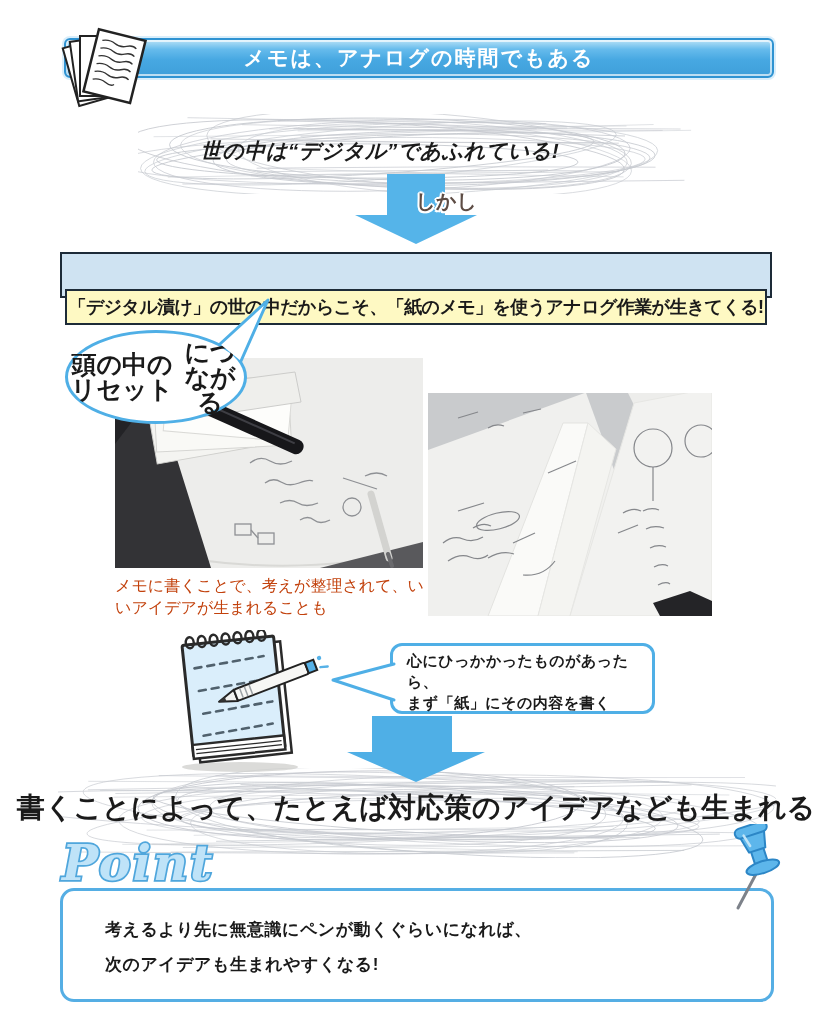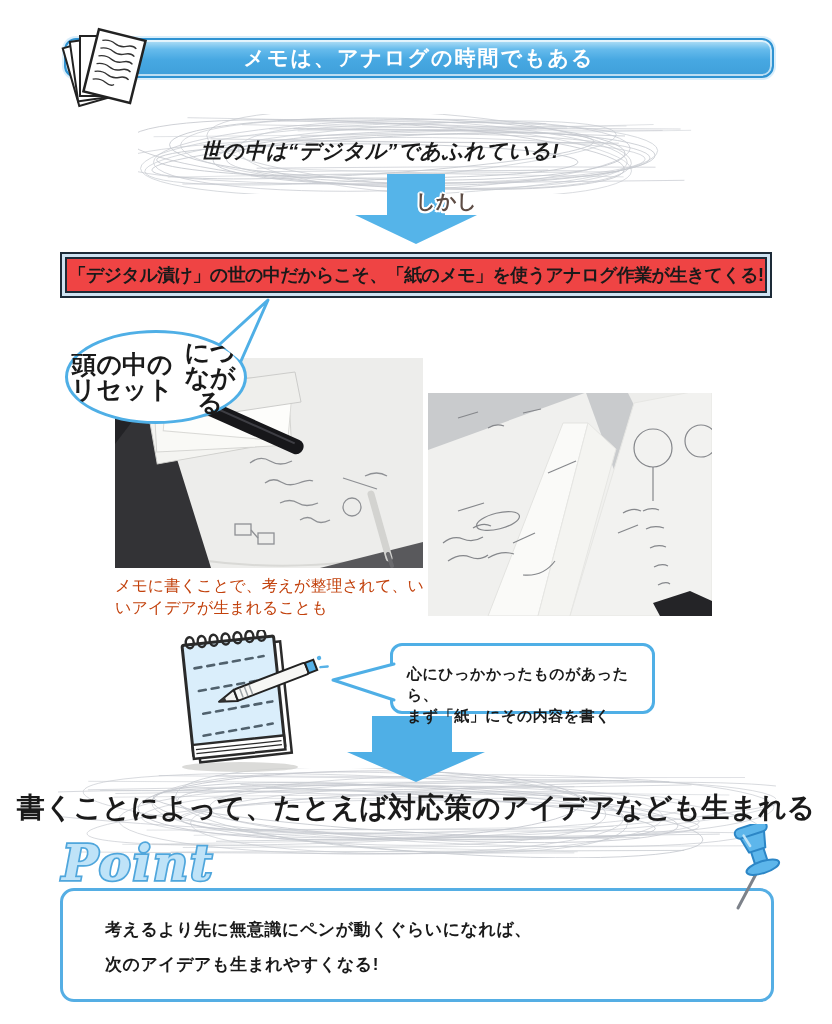--- a/index.html
+++ b/index.html
@@ -5,21 +5,21 @@
 <style>
   html,body{margin:0;padding:0;background:#fff;}
   #page{
     position:relative;width:832px;height:1024px;margin:0 auto;background:#fff;
     font-family:"Liberation Sans","DejaVu Sans",sans-serif;color:#1a1a1a;overflow:hidden;
   }
   svg{display:block;}
   
   .header-bar{
     position:absolute;left:64px;top:38px;width:710px;height:40px;box-sizing:border-box;
-    border-radius:12px;border:2px solid #2f93d2;
+    border-radius:6px;border:2px solid #2f93d2;
     background:linear-gradient(180deg,#b8e2f7 0%,#66bbec 26%,#47a8e2 55%,#3f9fda 100%);
     box-shadow:inset 0 0 0 2px rgba(255,255,255,0.65), 0 0 0 2px #d9eefb;
     display:flex;align-items:center;justify-content:center;
   }
   .header-title{font-size:21px;font-weight:bold;color:#fff;letter-spacing:2px;}
   .papers-icon{position:absolute;left:56px;top:24px;}
   
   .scrib{position:absolute;}
   
   .statement-top{position:absolute;left:0;right:72px;top:137px;text-align:center;
@@ -27,40 +27,40 @@
   .statement-bottom{position:absolute;left:0;right:0;top:789px;text-align:center;
     font-size:28px;font-weight:bold;}
   
   .arrow1{position:absolute;left:355px;top:174px;}
   .arrow1-label{position:absolute;left:355px;top:188px;width:122px;text-align:right;
     font-size:20px;font-weight:bold;color:#5d4c44;
     text-shadow:-2px 0 #fff,2px 0 #fff,0 -2px #fff,0 2px #fff,-1.5px -1.5px #fff,1.5px 1.5px #fff,-1.5px 1.5px #fff,1.5px -1.5px #fff;}
   
   .box1{position:absolute;left:60px;top:252px;width:712px;height:46px;box-sizing:border-box;
     border:2px solid #1d2b38;background:#cfe3f2;padding:3px;}
-  .box1-inner{width:100%;height:100%;box-sizing:border-box;border:2px solid #1d2b38;background:#ef4444;
+  .box1-inner{width:100%;height:100%;box-sizing:border-box;border:2px solid #1d2b38;background:#fef9c3;
     display:flex;align-items:center;justify-content:center;
-    font-size:18px;font-weight:bold;letter-spacing:-0.6px;white-space:nowrap;}
+    font-size:18px;font-weight:bold;letter-spacing:-0.6px;white-space:nowrap;margin-top:32px;}
   
   .bubble1{position:absolute;left:65px;top:330px;width:182px;height:94px;box-sizing:border-box;
     border:3px solid #4fafe6;border-radius:50%;background:#fff;z-index:4;
     display:flex;align-items:center;justify-content:space-between;
     font-size:25px;font-weight:bold;line-height:25px;text-align:center;}
   .tail1{position:absolute;left:193px;top:294px;z-index:5;}
   
   .photo{position:absolute;overflow:hidden;z-index:1;}
   .photo-left{left:115px;top:358px;width:308px;height:210px;background:#a9a9a9;}
   .photo-right{left:428px;top:393px;width:284px;height:223px;background:#c9cbcd;}
   .caption{position:absolute;left:115px;top:575px;width:330px;font-size:16px;line-height:22px;color:#c2410c;}
   
   .notepad{position:absolute;left:178px;top:630px;z-index:2;}
   
   .bubble2{position:absolute;left:390px;top:643px;width:265px;height:71px;box-sizing:border-box;
     border:3px solid #4fafe6;border-radius:12px;background:#fff;z-index:4;
-    padding:17px 0 0 14px;font-size:15px;font-weight:600;line-height:21px;letter-spacing:0.5px;}
+    padding:4px 0 0 14px;font-size:15px;font-weight:600;line-height:21px;letter-spacing:0.5px;}
   .tail2{position:absolute;left:326px;top:655px;z-index:5;}
   
   .arrow2{position:absolute;left:347px;top:716px;z-index:3;}
   
   .point-logo{position:absolute;left:56px;top:832px;z-index:4;}
   .pushpin{position:absolute;left:716px;top:824px;z-index:5;}
   .point-box{position:absolute;left:60px;top:888px;width:714px;height:114px;box-sizing:border-box;
     border:3.5px solid #55aee4;border-radius:14px;background:#fff;z-index:3;
     padding:21px 20px 0 42px;font-size:17px;font-weight:bold;line-height:35px;letter-spacing:0.5px;}
 </style>

